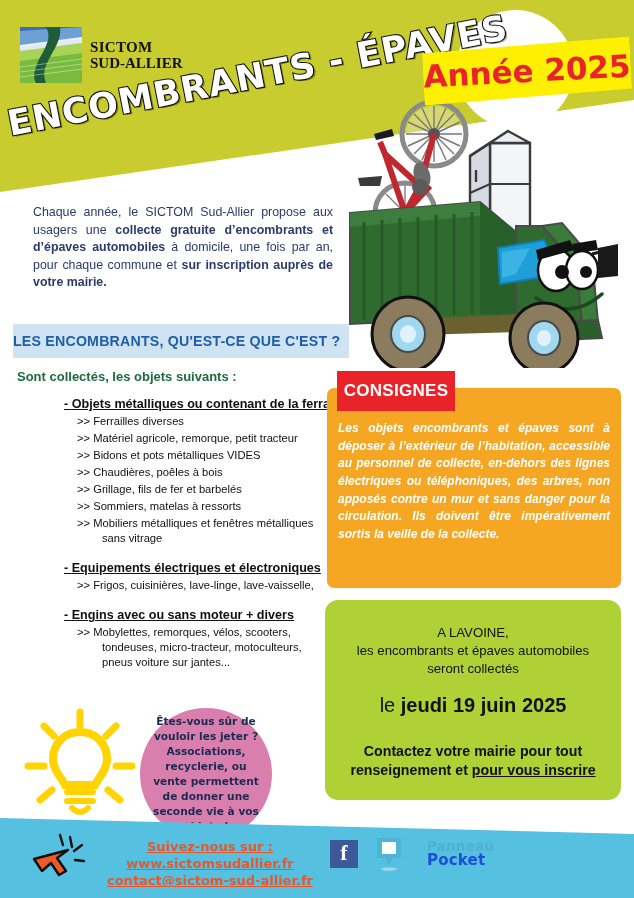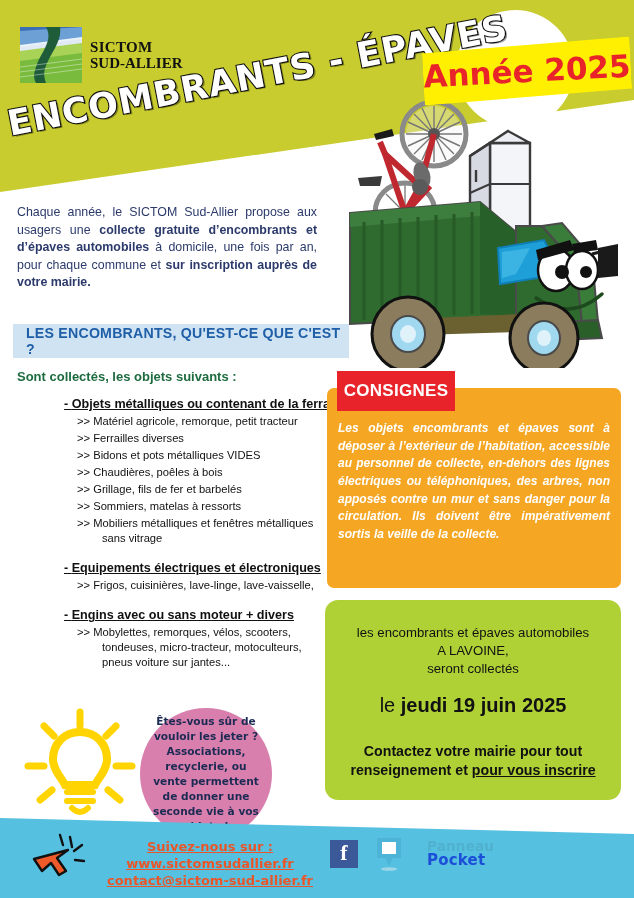--- a/index.html
+++ b/index.html
@@ -94,38 +94,37 @@
     color: #e8232a;
     font-size: 31px;
     font-weight: bold;
     font-family: "DejaVu Sans", sans-serif;
     letter-spacing: 0px;
   }
 
   
   .intro {
     position: absolute;
-    left: 17px; top: 204px;
+    left: 33px; top: 204px;
     width: 300px;
     font-size: 12.4px;
     line-height: 1.42;
     color: #2b3a6b;
     text-align: justify;
   }
   .intro b { font-weight: bold; }
 
   
   .section-bar {
     position: absolute;
     left: 13px; top: 324px;
     width: 336px; height: 34px;
     background: #cfe3f3;
     display: flex;
     align-items: center;
-    padding-left: 13px;
     box-sizing: border-box;
   }
   .section-bar span {
     color: #1f5fa8;
     font-weight: bold;
     font-size: 14.2px;
     letter-spacing: .2px;
   }
 
   
@@ -454,22 +453,22 @@
   <div class="section-bar">
     <span>LES ENCOMBRANTS, QU'EST-CE QUE C'EST ?</span>
   </div>
 
   <div class="collect-lead">Sont collectés, les objets suivants :</div>
 
   <div class="collect-list">
 
     <div class="cat">
       <div class="cat-title"><span class="dash">- </span><span>Objets métalliques ou contenant de la ferraille</span></div>
+      <div class="sub">&gt;&gt; Ferrailles diverses</div>
       <div class="sub">&gt;&gt; Matériel agricole, remorque, petit tracteur</div>
-      <div class="sub">&gt;&gt; Ferrailles diverses</div>
       <div class="sub">&gt;&gt; Bidons et pots métalliques VIDES</div>
       <div class="sub">&gt;&gt; Chaudières, poêles à bois</div>
       <div class="sub">&gt;&gt; Grillage, fils de fer et barbelés</div>
       <div class="sub">&gt;&gt; Sommiers, matelas à ressorts</div>
       <div class="sub">&gt;&gt; Mobiliers métalliques et fenêtres métalliques</div>
       <div class="sub cont">sans vitrage</div>
     </div>
 
     <div class="cat" style="margin-top:14px;">
       <div class="cat-title"><span class="dash">- </span><span>Equipements électriques et électroniques</span></div>
@@ -486,22 +485,22 @@
   </div>
 
   <div class="consignes-box"></div>
   <div class="consignes-tab">
     <span>CONSIGNES</span>
   </div>
   <div class="consignes-text">Les objets encombrants et épaves sont à déposer à l’extérieur de l’habitation, accessible au personnel de collecte, en-dehors des lignes électriques ou téléphoniques, des arbres, non apposés contre un mur et sans danger pour la circulation. Ils doivent être impérativement sortis la veille de la collecte.</div>
 
   <div class="date-box">
     <div class="date-lines">
+      <div>A LAVOINE,</div>
       <div>les encombrants et épaves automobiles</div>
-      <div>A LAVOINE,</div>
       <div>seront collectés</div>
     </div>
     <div class="date-big"><span>le </span><b>jeudi 19 juin 2025</b></div>
     <div class="date-contact">
       <div>Contactez votre mairie pour tout</div>
       <div><span>renseignement et </span><u>pour vous inscrire</u></div>
     </div>
   </div>
 
   <div class="bulb">

